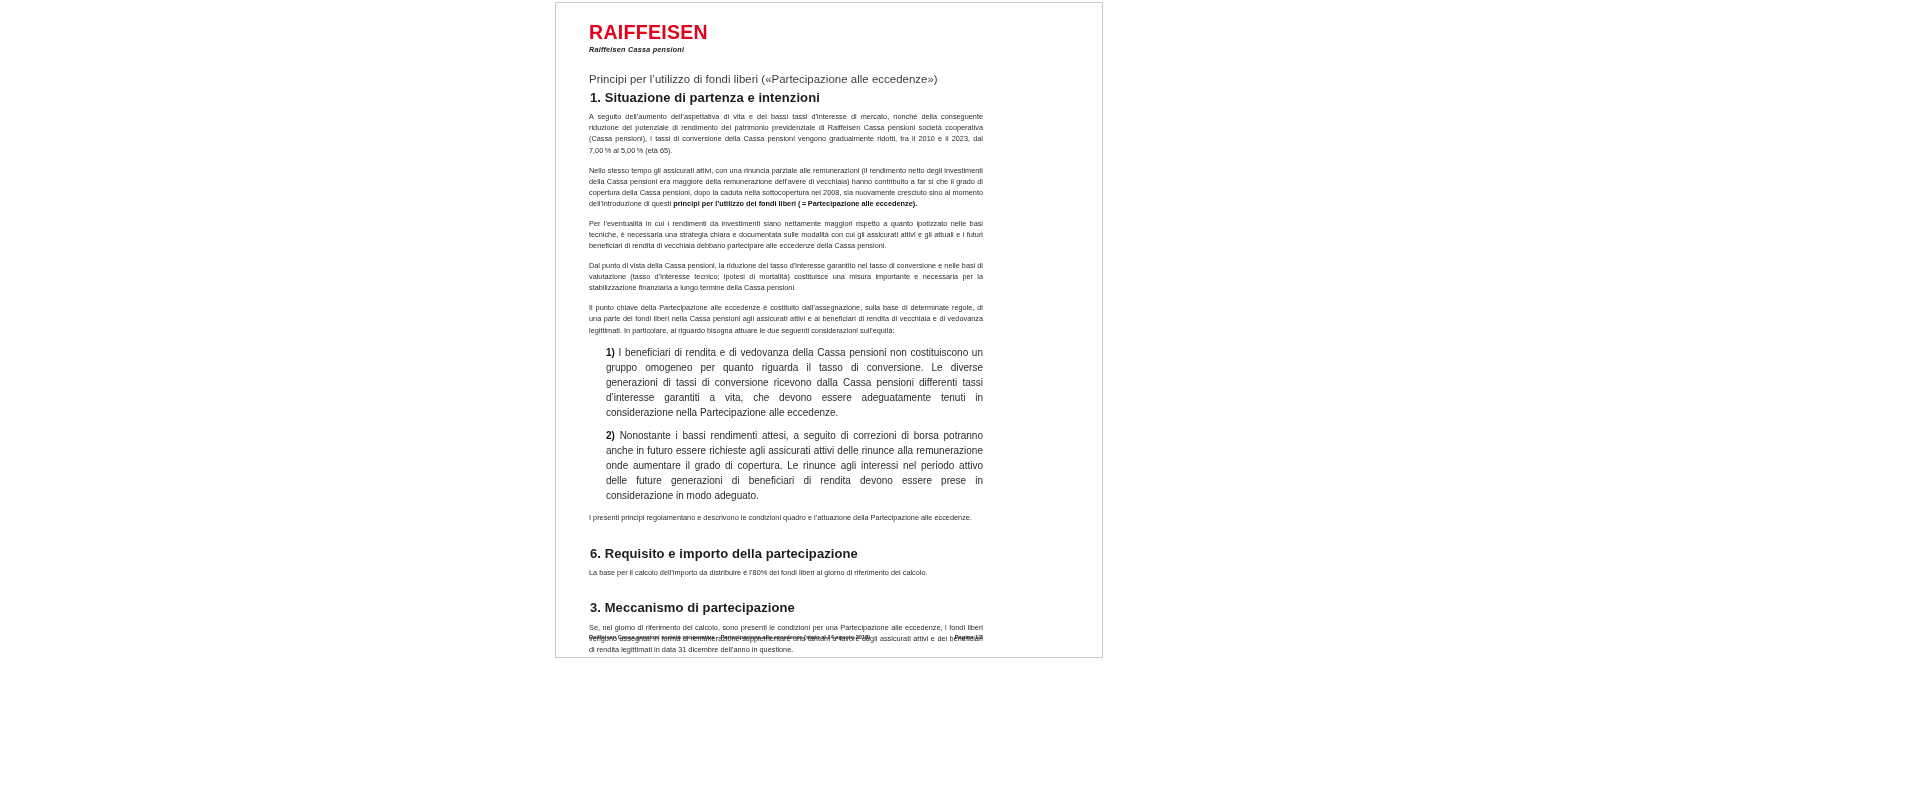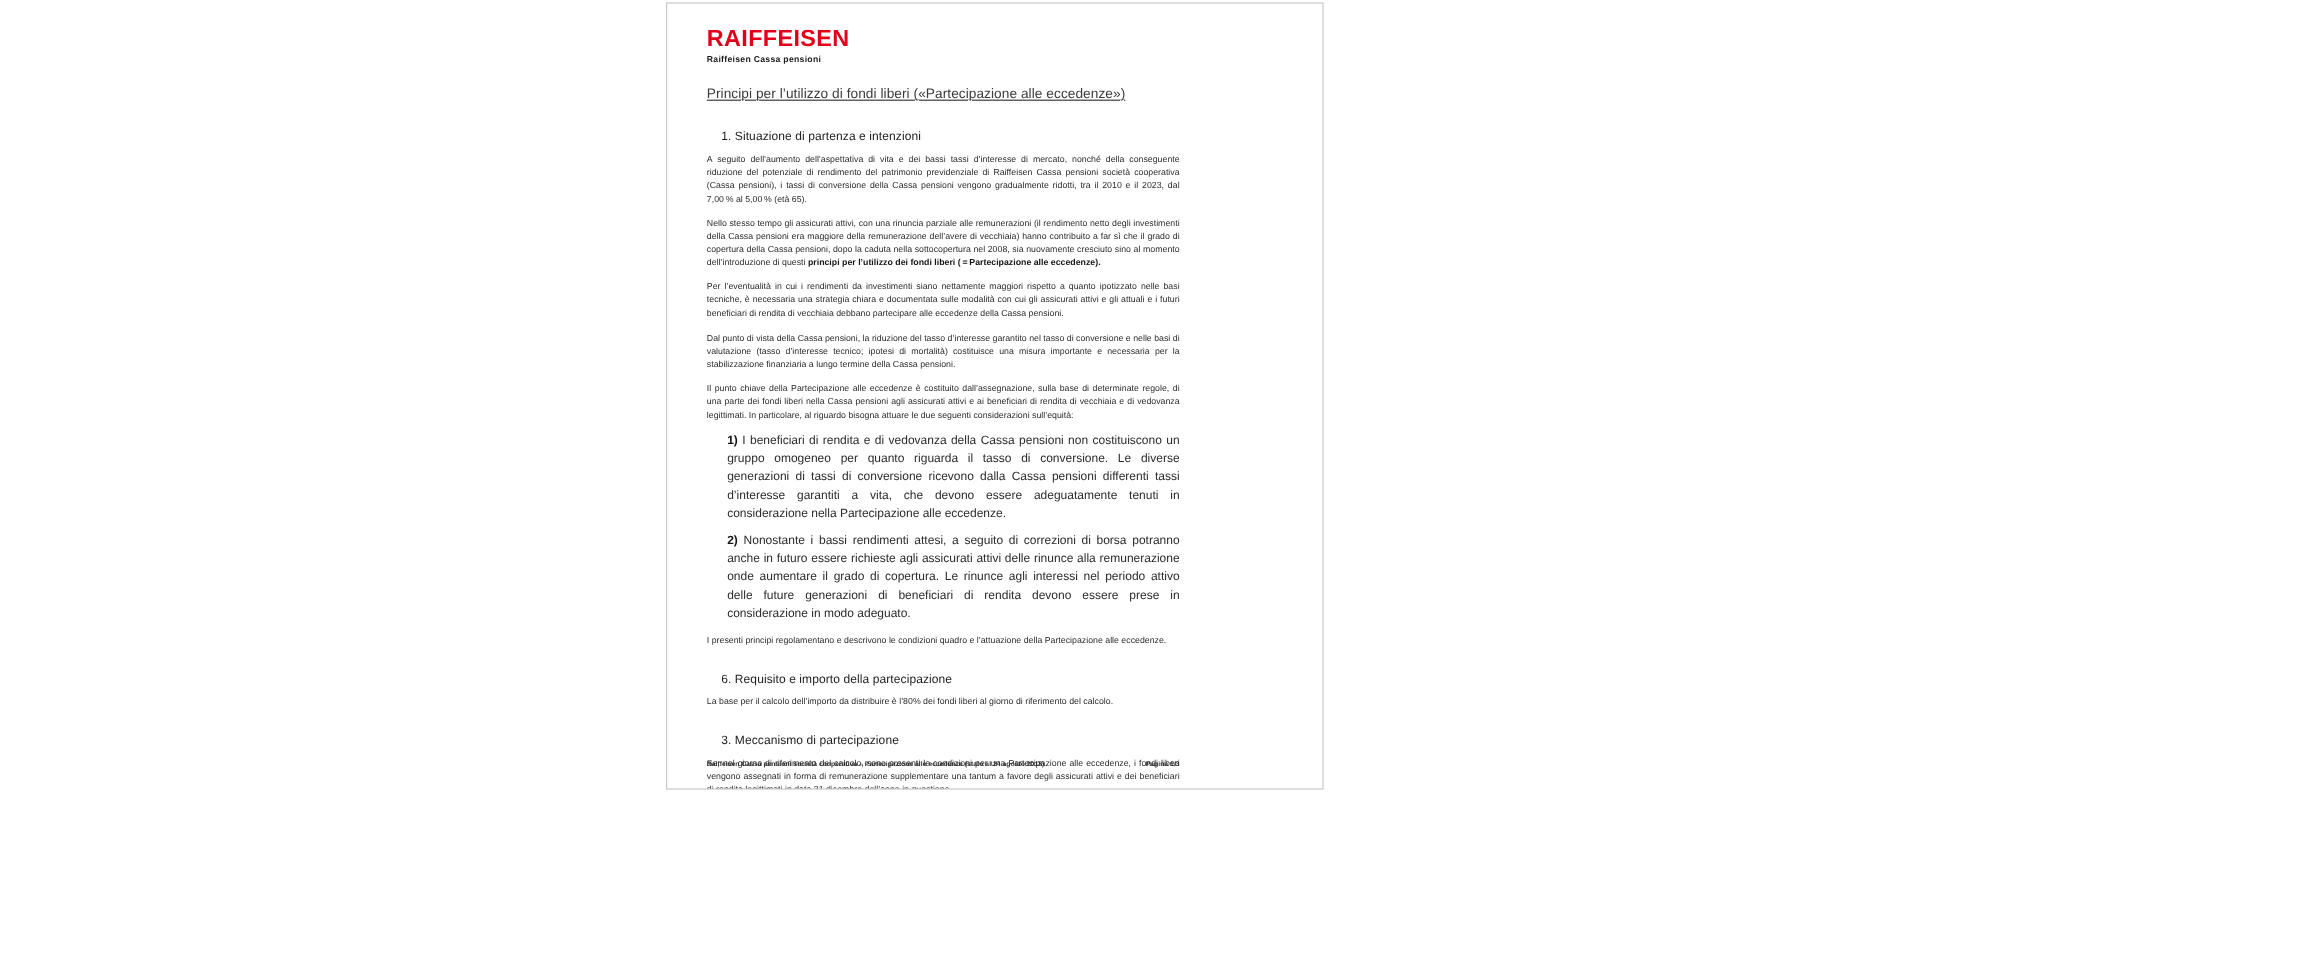--- a/index.html
+++ b/index.html
@@ -52,38 +52,38 @@
     line-height: 1.0;
     font-family: "Liberation Sans", sans-serif;
   }
   .logo-sub {
     color: #1a1a1a;
     font-weight: bold;
     font-size: 7.2px;
     letter-spacing: 0.25px;
     margin-top: 3px;
     line-height: 1.1;
+    font-style: italic;
   }
 
   
   .doc-title {
     font-size: 11.4px;
     color: #3c3c3c;
     font-weight: normal;
     letter-spacing: 0.05px;
-    margin: 0 0 22px 0;
+    margin: 0 0 3px 0;
     line-height: 1.25;
-    text-decoration: underline;
   }
 
   h2.section-title {
-    font-size: 10px;
-    font-weight: normal;
+    font-size: 13px;
+    font-weight: bold;
     color: #1c1c1c;
-    margin: 0 0 6px 12px;
+    margin: 0 0 6px 1px;
     letter-spacing: 0.08px;
     line-height: 1.2;
   }
 
   .section-spacer {
     height: 13px;
   }
 
   
   p.body {

